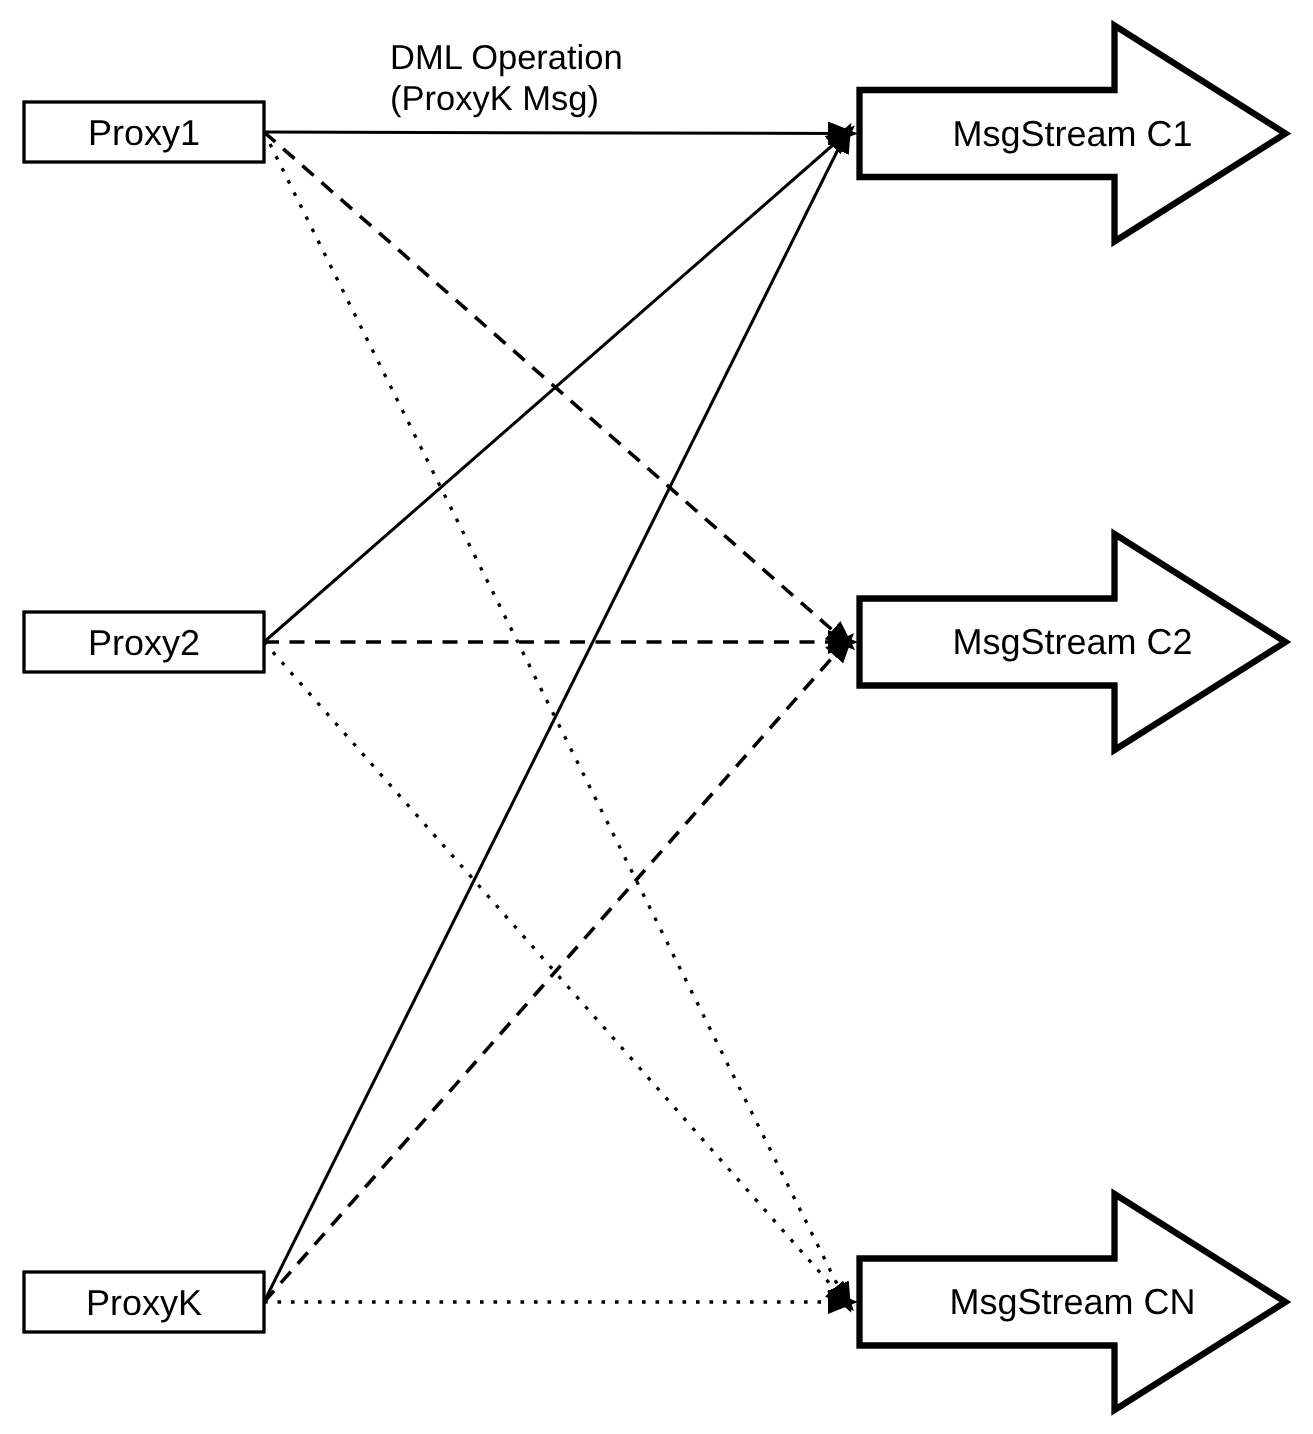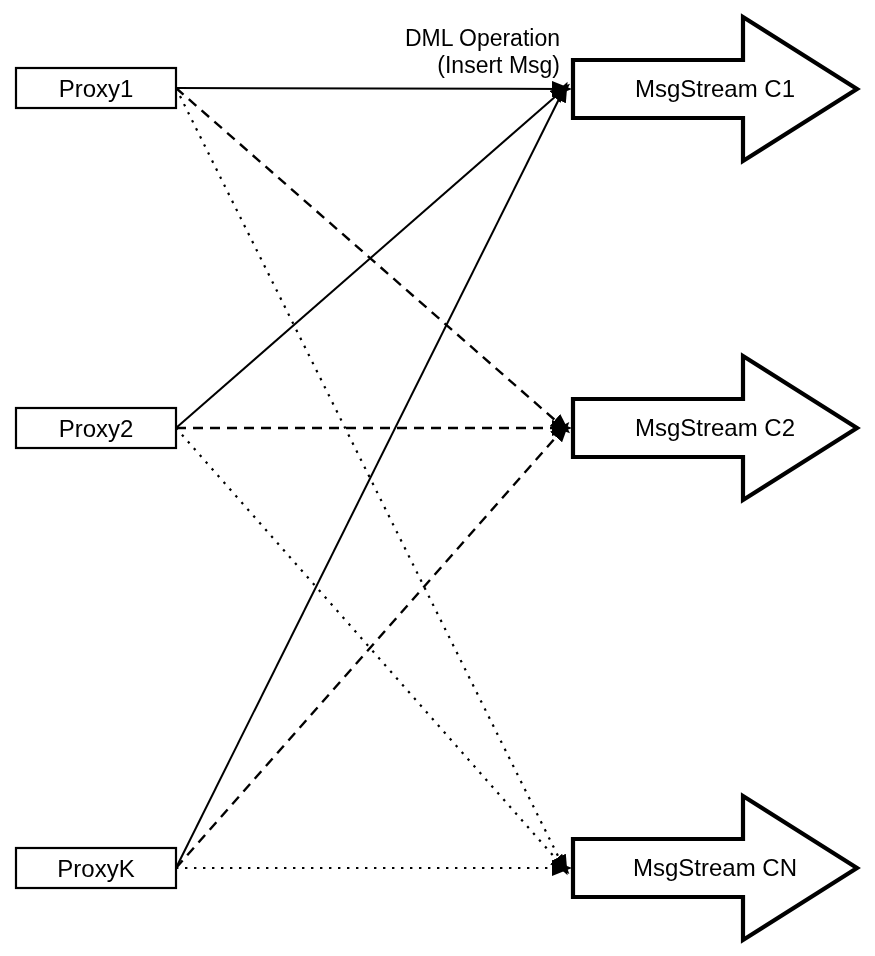--- a/index.html
+++ b/index.html
@@ -42,21 +42,21 @@
     font-family: "Liberation Sans", sans-serif;
     font-size: 24px;
     fill: #000000;
     text-anchor: middle;
   }
   .title-block {
     position: absolute;
     left: 260px;
     top: 25px;
     width: 300px;
-    text-align: right;
+    text-align: left;
     font-size: 23px;
     line-height: 27px;
     color: #000000;
     white-space: nowrap;
   }
 </style>
 </head>
 <body>
 
 <div class="canvas">
@@ -106,16 +106,16 @@
     </g>
 
     <g>
       <polygon class="stream-arrow" points="573,839 743,839 743,796 857,868 743,940 743,897 573,897"></polygon>
       <text class="node-label" x="715" y="876">MsgStream CN</text>
     </g>
   </svg>
 
   <div class="title-block">
     <div>DML Operation</div>
-    <div>(Insert Msg)</div>
+    <div>(ProxyK Msg)</div>
   </div>
 
 </div>
 
 </body></html>

